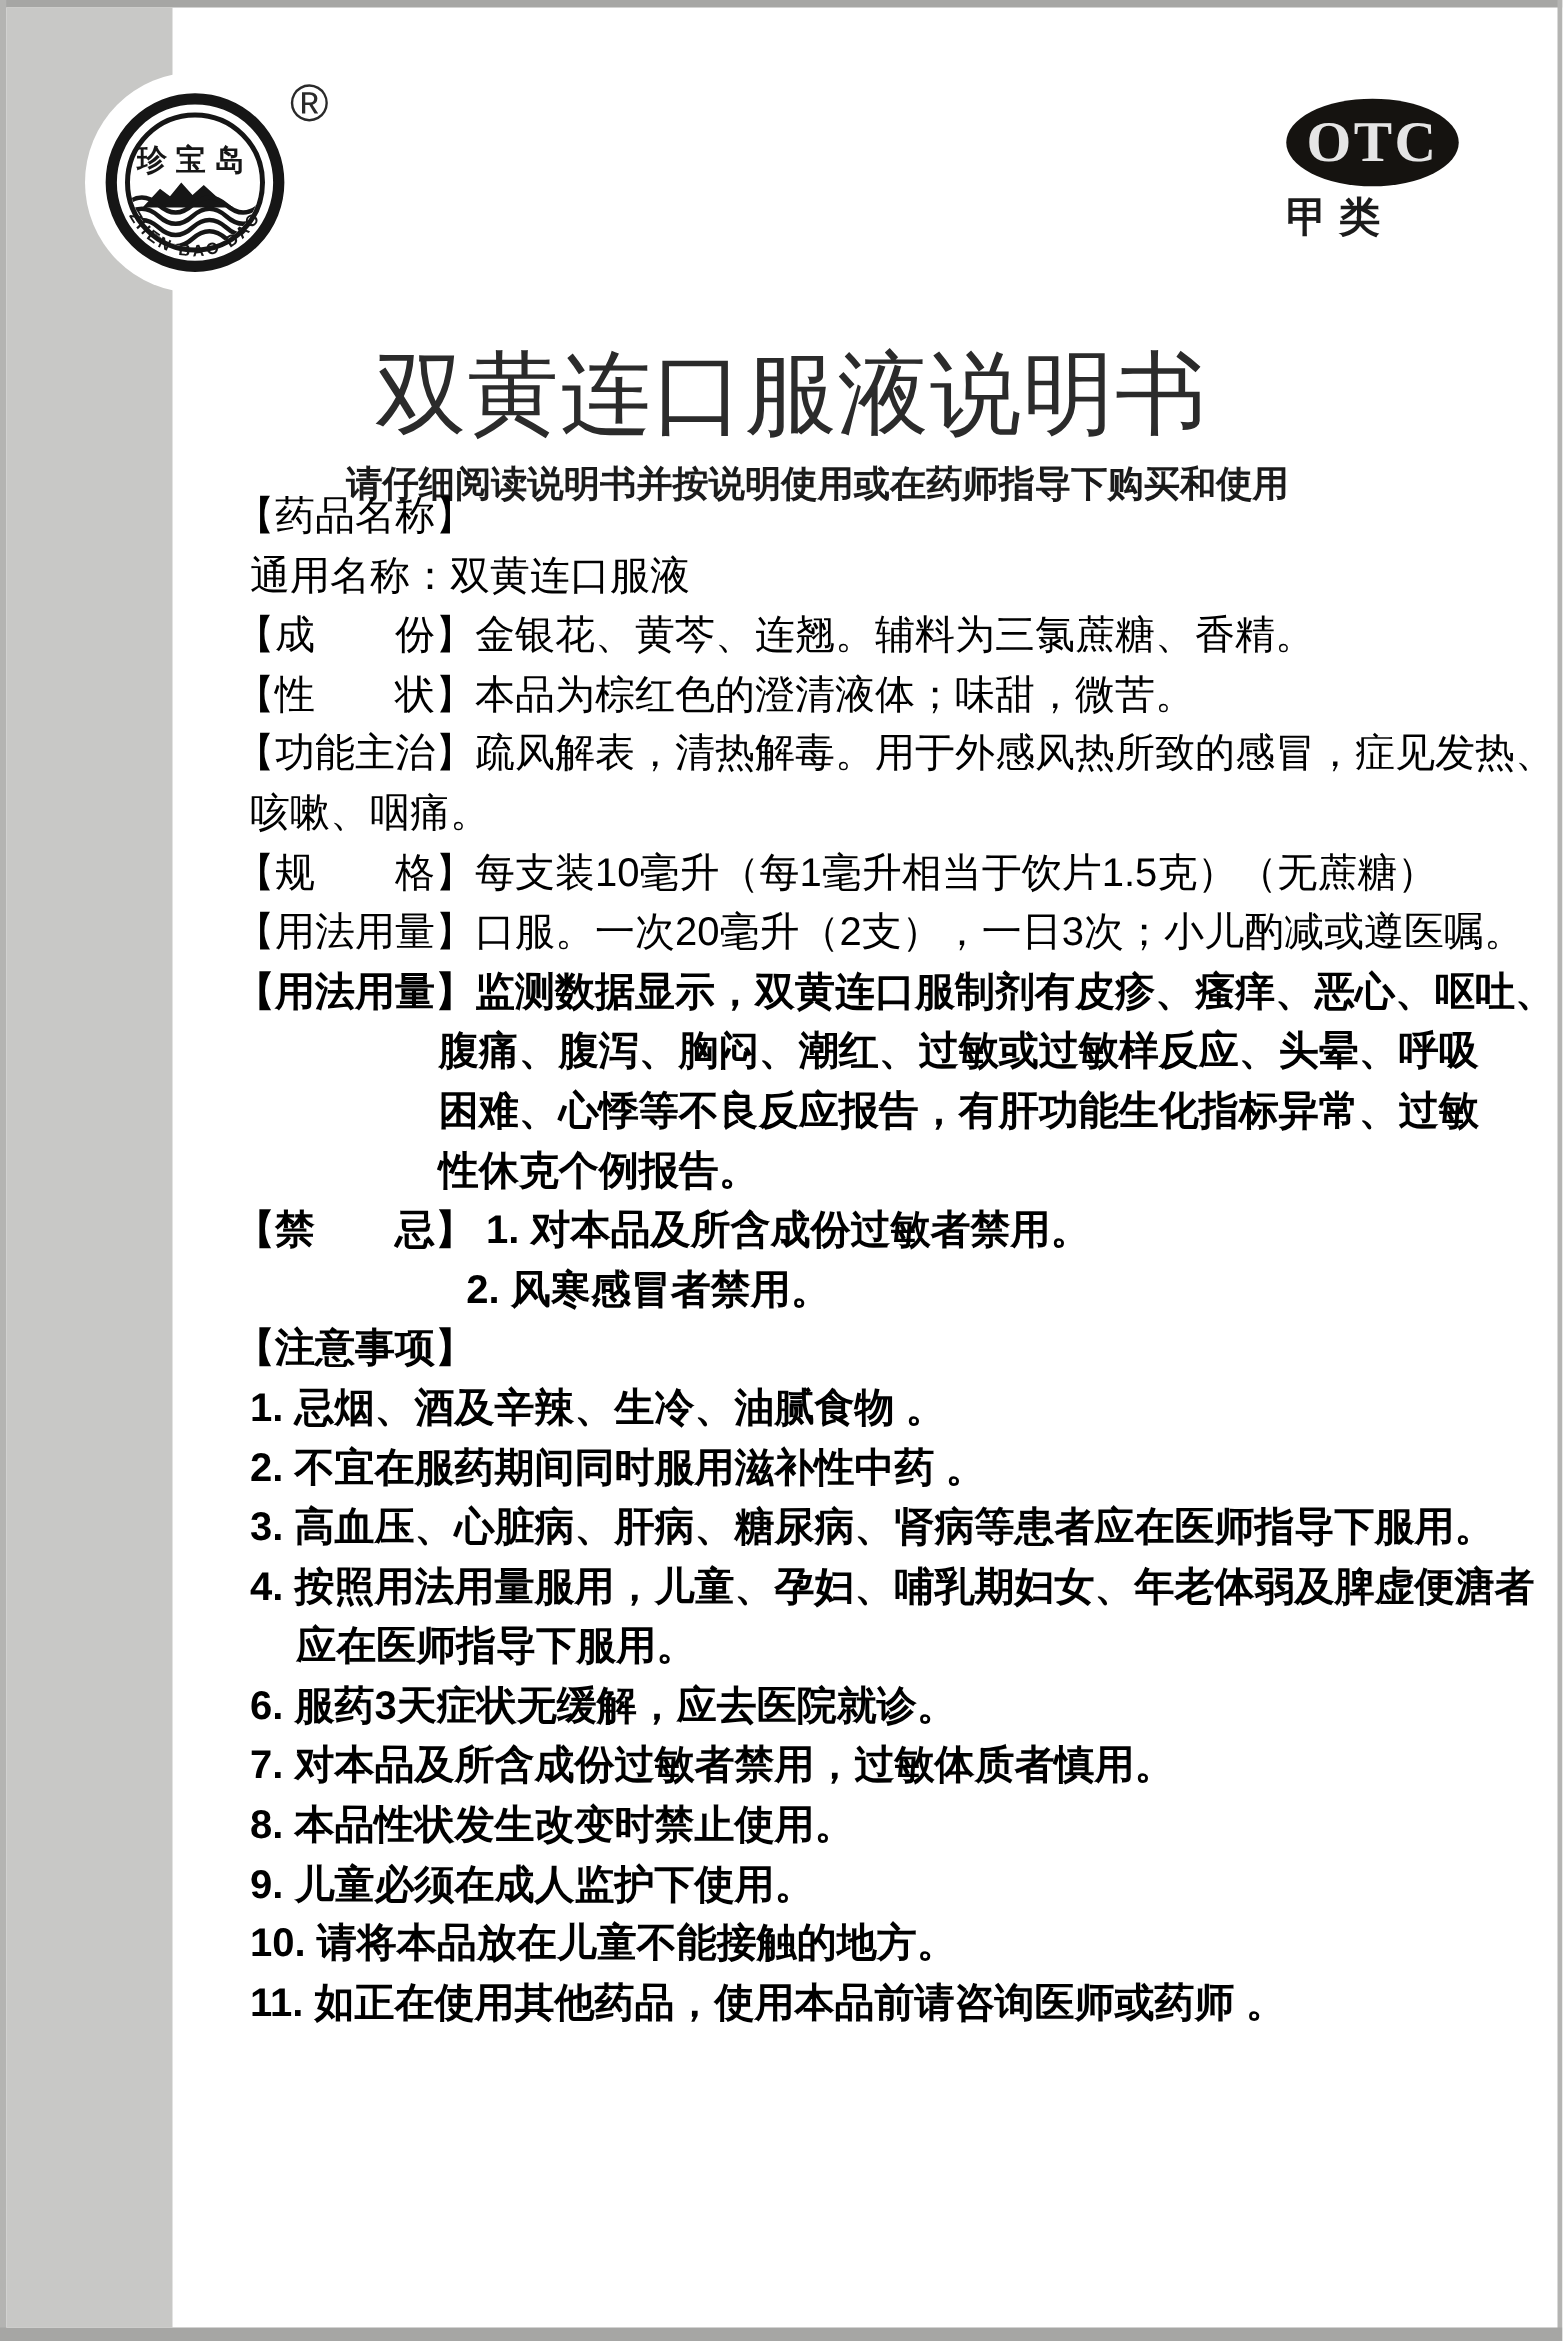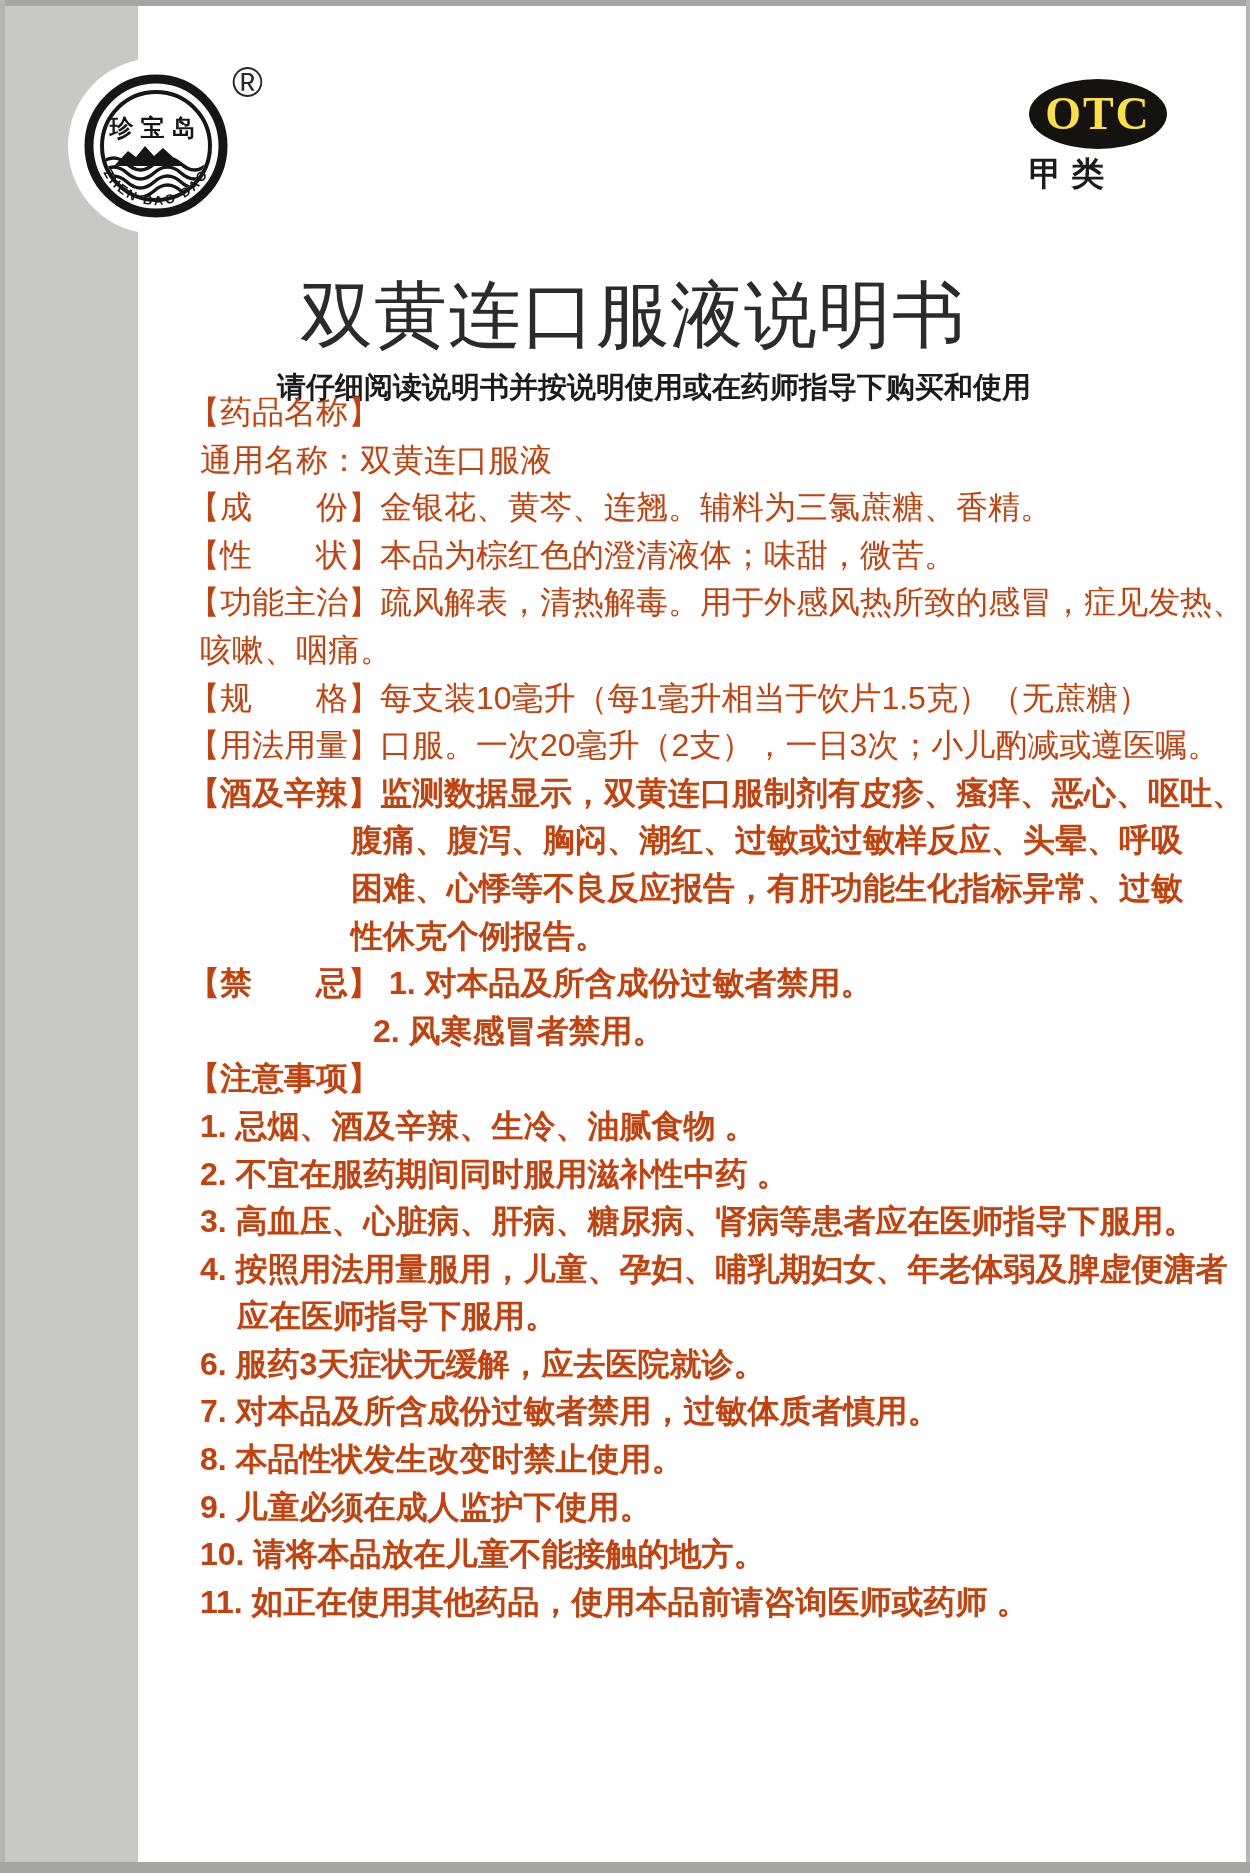--- a/index.html
+++ b/index.html
@@ -12,34 +12,34 @@
   .edge-left{left:0;top:0;width:5px;height:100%;background:#b4b4b2;}
   .edge-right{right:0;top:0;width:4px;height:100%;background:#b4b4b2;}
   
   .sidebar{position:absolute;left:5px;top:6px;width:133px;height:1856px;background:#c8c8c6;}
   
   .logo{position:absolute;left:66px;top:56px;width:180px;height:180px;}
   .reg{position:absolute;left:232px;top:62px;font-size:42px;color:#2a2a2a;line-height:1;}
   
   .otc-badge{position:absolute;left:1029px;top:79px;width:138px;height:70px;background:#151310;
              border-radius:50%;display:flex;align-items:center;justify-content:center;}
-  .otc-text{color:#fde047;font-family:"Liberation Serif","DejaVu Serif",serif;font-weight:700;
+  .otc-text{color:#e5e5e5;font-family:"Liberation Serif","DejaVu Serif",serif;font-weight:700;
             font-size:46px;letter-spacing:2px;line-height:1;}
   .otc-class{position:absolute;left:1029px;top:152px;width:138px;text-align:left;
              font-size:33px;font-weight:700;color:#1b1b1b;}
   
   .title{position:absolute;left:138px;top:234px;width:990px;text-align:center;
          font-family:"Liberation Serif","DejaVu Serif",serif;font-size:73px;font-weight:400;
          color:#2b2b2b;letter-spacing:1px;line-height:1.25;white-space:nowrap;margin-top:36px;}
   .subtitle{position:absolute;left:138px;top:368px;width:1032px;text-align:center;
             font-size:29px;font-weight:700;color:#1b1b1b;white-space:nowrap;}
   
   .body{position:absolute;left:188px;top:389px;width:1010px;}
   .ln{display:block;height:47.6px;line-height:47.6px;font-size:32px;font-weight:400;
-      white-space:nowrap;color:#c2410c;}
+      white-space:nowrap;color:#000000;}
   .b{font-weight:700;}
   .i1{padding-left:12px;}
   .i2{padding-left:163px;}
   .i3{padding-left:185px;}
   .i4{padding-left:49px;}
   .logo svg text{fill:#161616;}
 </style>
 </head>
 <body>
 
@@ -84,21 +84,21 @@
 
   <div class="body">
     <div class="ln">【药品名称】</div>
     <div class="ln i1">通用名称：双黄连口服液</div>
     <div class="ln">【成　　份】金银花、黄芩、连翘。辅料为三氯蔗糖、香精。</div>
     <div class="ln">【性　　状】本品为棕红色的澄清液体；味甜，微苦。</div>
     <div class="ln">【功能主治】疏风解表，清热解毒。用于外感风热所致的感冒，症见发热、</div>
     <div class="ln i1">咳嗽、咽痛。</div>
     <div class="ln">【规　　格】每支装10毫升（每1毫升相当于饮片1.5克）（无蔗糖）</div>
     <div class="ln">【用法用量】口服。一次20毫升（2支），一日3次；小儿酌减或遵医嘱。</div>
-    <div class="ln b">【酒及辛辣】监测数据显示，双黄连口服制剂有皮疹、瘙痒、恶心、呕吐、</div>
+    <div class="ln b">【用法用量】监测数据显示，双黄连口服制剂有皮疹、瘙痒、恶心、呕吐、</div>
     <div class="ln b i2">腹痛、腹泻、胸闷、潮红、过敏或过敏样反应、头晕、呼吸</div>
     <div class="ln b i2">困难、心悸等不良反应报告，有肝功能生化指标异常、过敏</div>
     <div class="ln b i2">性休克个例报告。</div>
     <div class="ln b">【禁　　忌】 1. 对本品及所含成份过敏者禁用。</div>
     <div class="ln b i3">2. 风寒感冒者禁用。</div>
     <div class="ln b">【注意事项】</div>
     <div class="ln b i1">1. 忌烟、酒及辛辣、生冷、油腻食物 。</div>
     <div class="ln b i1">2. 不宜在服药期间同时服用滋补性中药 。</div>
     <div class="ln b i1">3. 高血压、心脏病、肝病、糖尿病、肾病等患者应在医师指导下服用。</div>
     <div class="ln b i1">4. 按照用法用量服用，儿童、孕妇、哺乳期妇女、年老体弱及脾虚便溏者</div>

